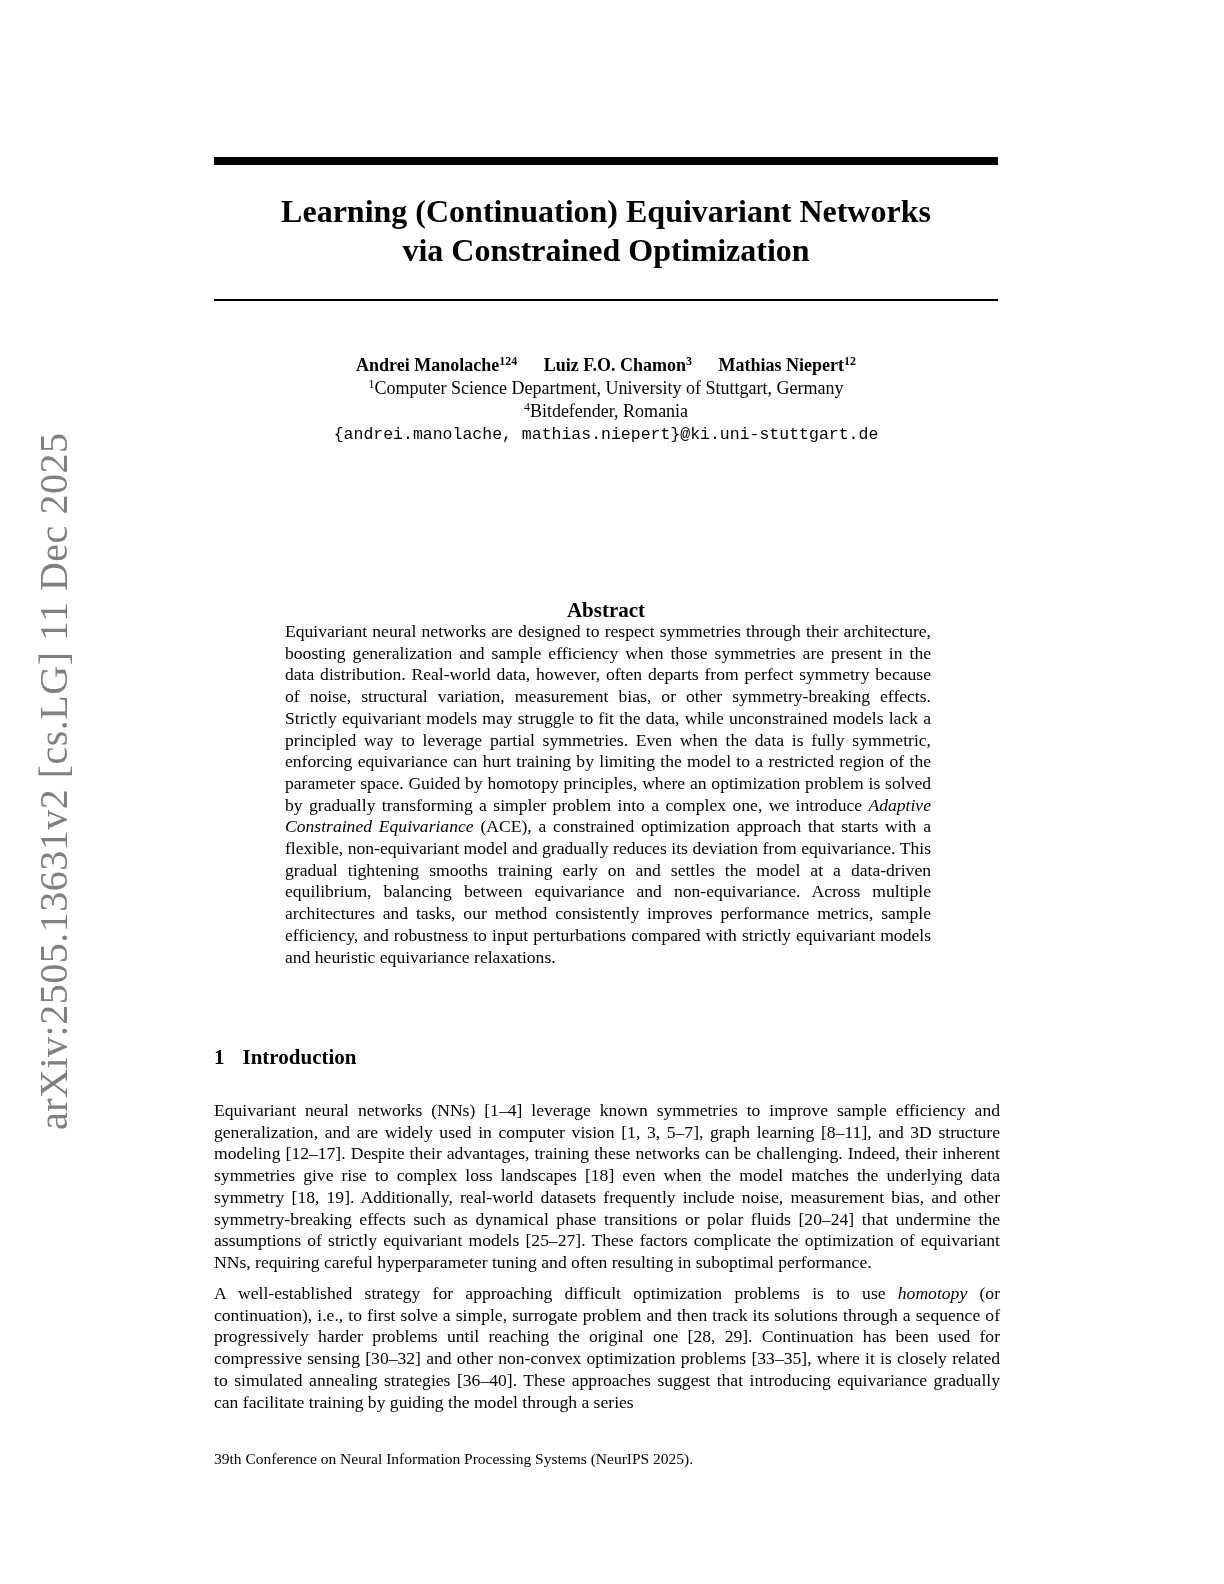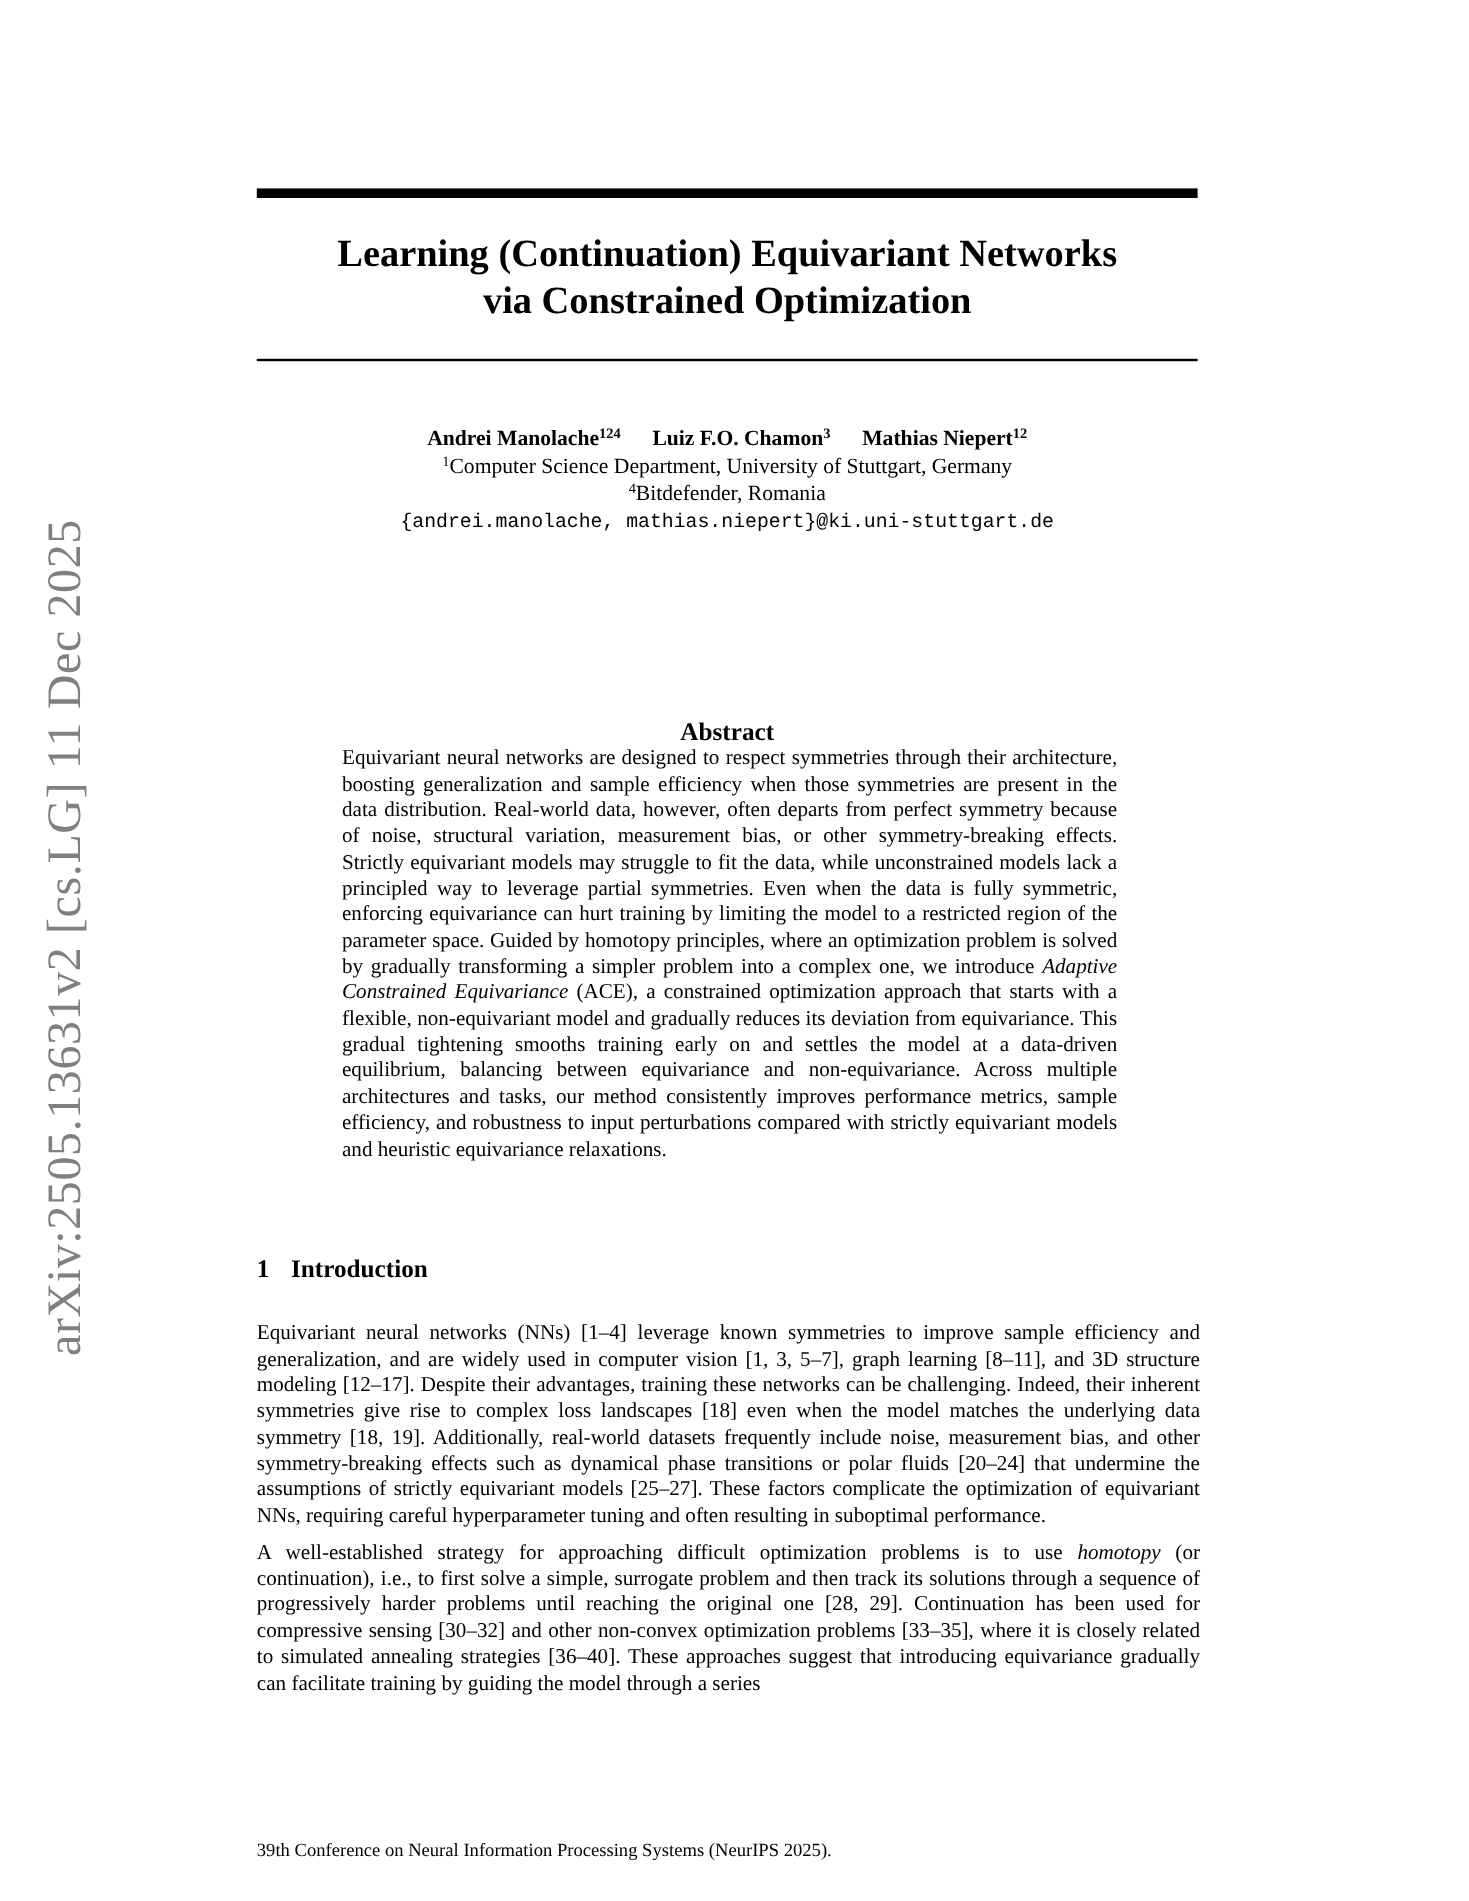--- a/index.html
+++ b/index.html
@@ -40,21 +40,21 @@
     position: absolute; left: 214px; top: 1029px; font-weight: bold; font-size: 21px; margin-top: 16px;
   }
   .section-heading .num { margin-right: 18px; }
   .body-text {
     position: absolute; left: 214px; width: 786px;
     font-size: 17.6px; line-height: 21.7px; text-align: justify;
   }
   .p1 { top: 1077px; margin-top: 23px; }
   .p2 { top: 1283px; }
   .footnote {
-    position: absolute; left: 214px; top: 1534px; font-size: 15.5px;
+    position: absolute; left: 214px; top: 1450px; font-size: 15.5px;
   }
   i { font-style: italic; }
 </style>
 </head>
 <body>
 
 <div class="arxiv-stamp">arXiv:2505.13631v2  [cs.LG]  11 Dec 2025</div>
 
 <div class="rule-top"></div>
 

